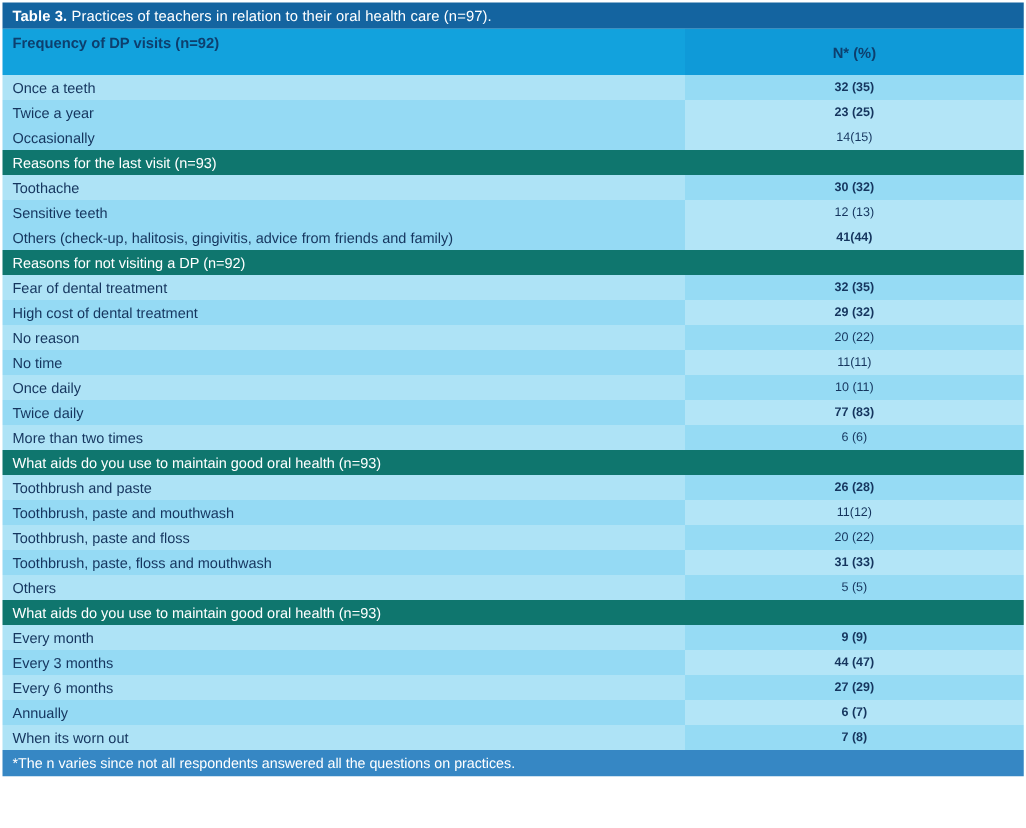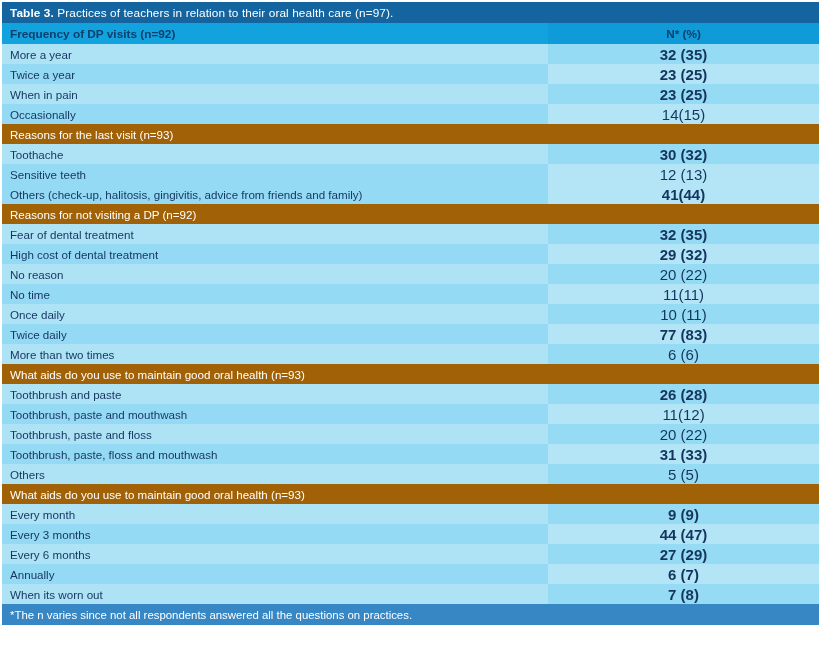--- a/index.html
+++ b/index.html
@@ -45,36 +45,36 @@
   .row-title .t-strong { font-weight: bold; }
 
   
   .row-colhead td {
     background: #12a2dd;
     color: #0d3f6e;
     height: 21px;
     font-weight: bold;
     font-size: 11.8px;
   }
-  .row-colhead td.lbl { padding: 0 0 0 8px; }
+  .row-colhead td.lbl { padding: 0 0 16px 8px; }
   .row-colhead td.val { text-align: center; background: #0f9ad8; }
 
   
   .row-section td {
-    background: #a16207;
+    background: #0f766e;
     color: #ffffff;
     height: 20px;
     padding: 0 12px 0 8px;
     font-size: 11.6px;
   }
 
   
   .row-data td { height: 20px; color: #15355e; }
   .row-data td.lbl { padding: 0 0 0 8px; font-size: 11.6px; }
-  .row-data td.val { text-align: center; font-size: 15px; }
+  .row-data td.val { text-align: center; font-size: 10px; }
 
   
   .row-data.odd  td.lbl { background: #aee3f6; }
   .row-data.even td.lbl { background: #95daf4; }
   
   .row-data.odd  td.val { background: #96dbf4; }
   .row-data.even td.val { background: #b3e5f7; }
 
   .val.strong { font-weight: bold; }
   .val.light  { font-weight: normal; }
@@ -100,29 +100,25 @@
     <tbody>
       <tr class="row-title">
         <td colspan="2"><span class="t-strong">Table 3.</span><span> Practices of teachers in relation to their oral health care (n=97).</span></td>
       </tr>
       <tr class="row-colhead">
         <td class="lbl">Frequency of DP visits (n=92)</td>
         <td class="val">N* (%)</td>
       </tr>
 
       <tr class="row-data odd">
-          <td class="lbl">More a year</td>
+          <td class="lbl">Once a teeth</td>
           <td class="val strong">32 (35)</td>
         </tr>
         <tr class="row-data even">
           <td class="lbl">Twice a year</td>
-          <td class="val strong">23 (25)</td>
-        </tr>
-        <tr class="row-data odd">
-          <td class="lbl">When in pain</td>
           <td class="val strong">23 (25)</td>
         </tr>
         <tr class="row-data even">
           <td class="lbl">Occasionally</td>
           <td class="val light">14(15)</td>
         </tr>
         <tr class="row-section">
           <td colspan="2">Reasons for the last visit (n=93)</td>
         </tr>
         <tr class="row-data odd">

